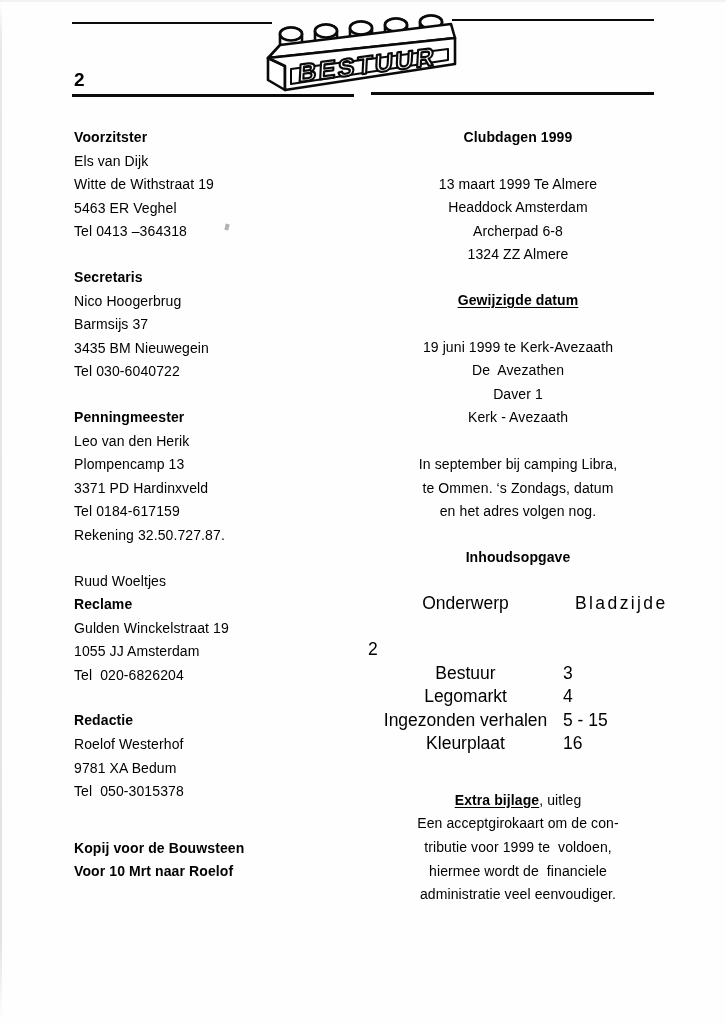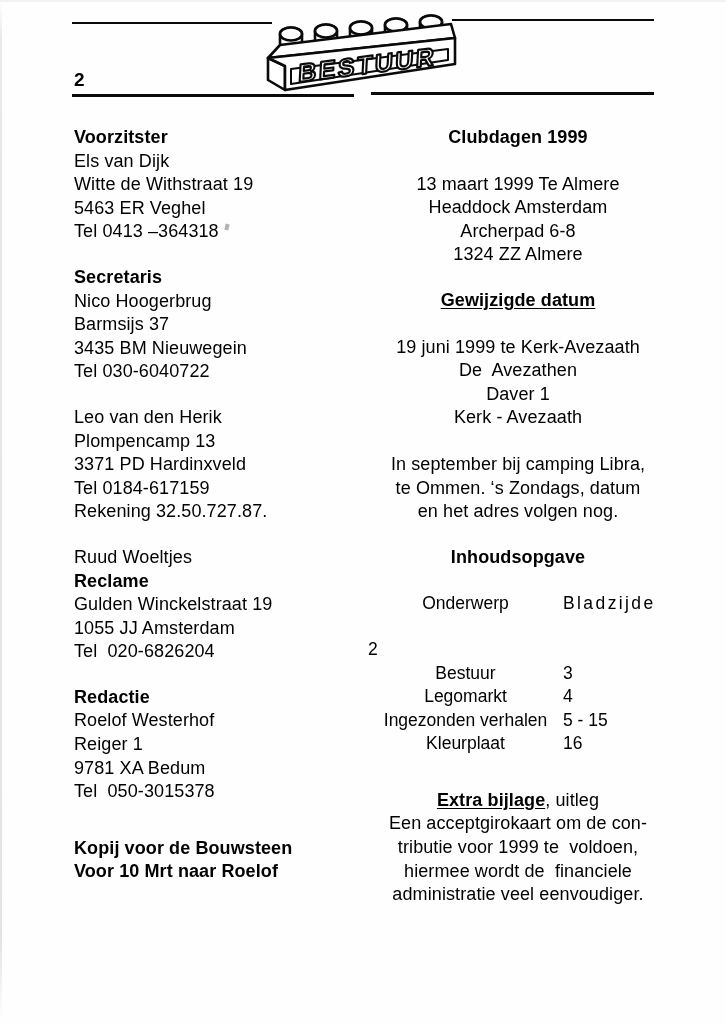--- a/index.html
+++ b/index.html
@@ -83,21 +83,21 @@
     position: absolute;
     top: 126px;
   }
   .col-left  { left: 74px;  width: 290px; }
   .col-right { left: 368px; width: 300px; text-align: center; }
 
   .blk { margin: 0 0 22px 0; }
   .blk:last-child { margin-bottom: 0; }
 
   .ln {
-    font-size: 18px;
+    font-size: 14px;
     line-height: 23.6px;
     white-space: pre;
     letter-spacing: 0.1px;
   }
   .ln.b { font-weight: bold; }
   .ln.u { text-decoration: underline; text-underline-offset: 2px; }
 
   .ln.b.u { font-weight: bold; text-decoration: underline; }
 
   
@@ -111,21 +111,21 @@
   
   .toc { margin-top: 0; }
   .toc-row {
     display: flex;
     font-size: 17.5px;
     line-height: 23.6px;
     white-space: pre;
   }
   .toc-row .subject { width: 195px; flex: 0 0 195px; }
   .toc-row .pageno  { flex: 0 0 auto; }
-  .toc-head { margin-bottom: 22px; }
+  .toc-head { margin-bottom: 22px; gap: 12px; }
   .toc-head .subject { width: 195px; flex: 0 0 195px; }
   .toc-head .pageno { letter-spacing: 2.4px; }
 
   .gap-sm { height: 11px; }
   .gap-md { height: 23px; }
 
   
   .speck {
     position: absolute;
     left: 225px;
@@ -204,39 +204,39 @@
 
     <div class="blk">
       <div class="ln b">Secretaris</div>
       <div class="ln">Nico Hoogerbrug</div>
       <div class="ln">Barmsijs 37</div>
       <div class="ln">3435 BM Nieuwegein</div>
       <div class="ln">Tel 030-6040722</div>
     </div>
 
     <div class="blk">
+      <div class="ln b">Penningmeester</div>
       <div class="ln">Leo van den Herik</div>
       <div class="ln">Plompencamp 13</div>
       <div class="ln">3371 PD Hardinxveld</div>
       <div class="ln">Tel 0184-617159</div>
       <div class="ln">Rekening 32.50.727.87.</div>
     </div>
 
     <div class="blk">
       <div class="ln">Ruud Woeltjes</div>
       <div class="ln b">Reclame</div>
       <div class="ln">Gulden Winckelstraat 19</div>
       <div class="ln">1055 JJ Amsterdam</div>
       <div class="ln">Tel  020-6826204</div>
     </div>
 
     <div class="blk">
       <div class="ln b">Redactie</div>
       <div class="ln">Roelof Westerhof</div>
-      <div class="ln">Reiger 1</div>
       <div class="ln">9781 XA Bedum</div>
       <div class="ln">Tel  050-3015378</div>
     </div>
 
     <div class="gap-sm"></div>
 
     <div class="blk">
       <div class="ln b">Kopij voor de Bouwsteen</div>
       <div class="ln b">Voor 10 Mrt naar Roelof</div>
     </div>

